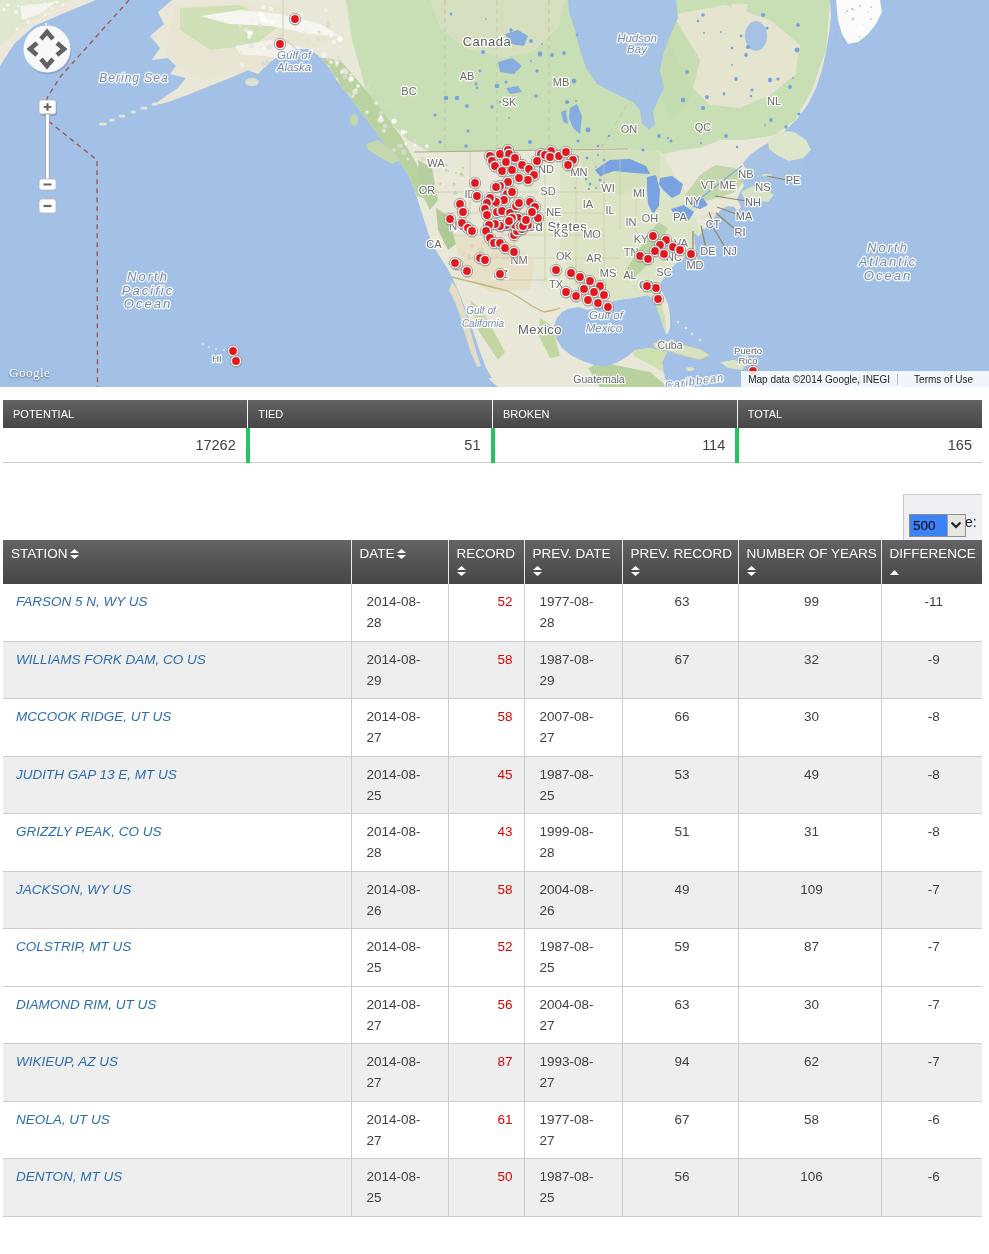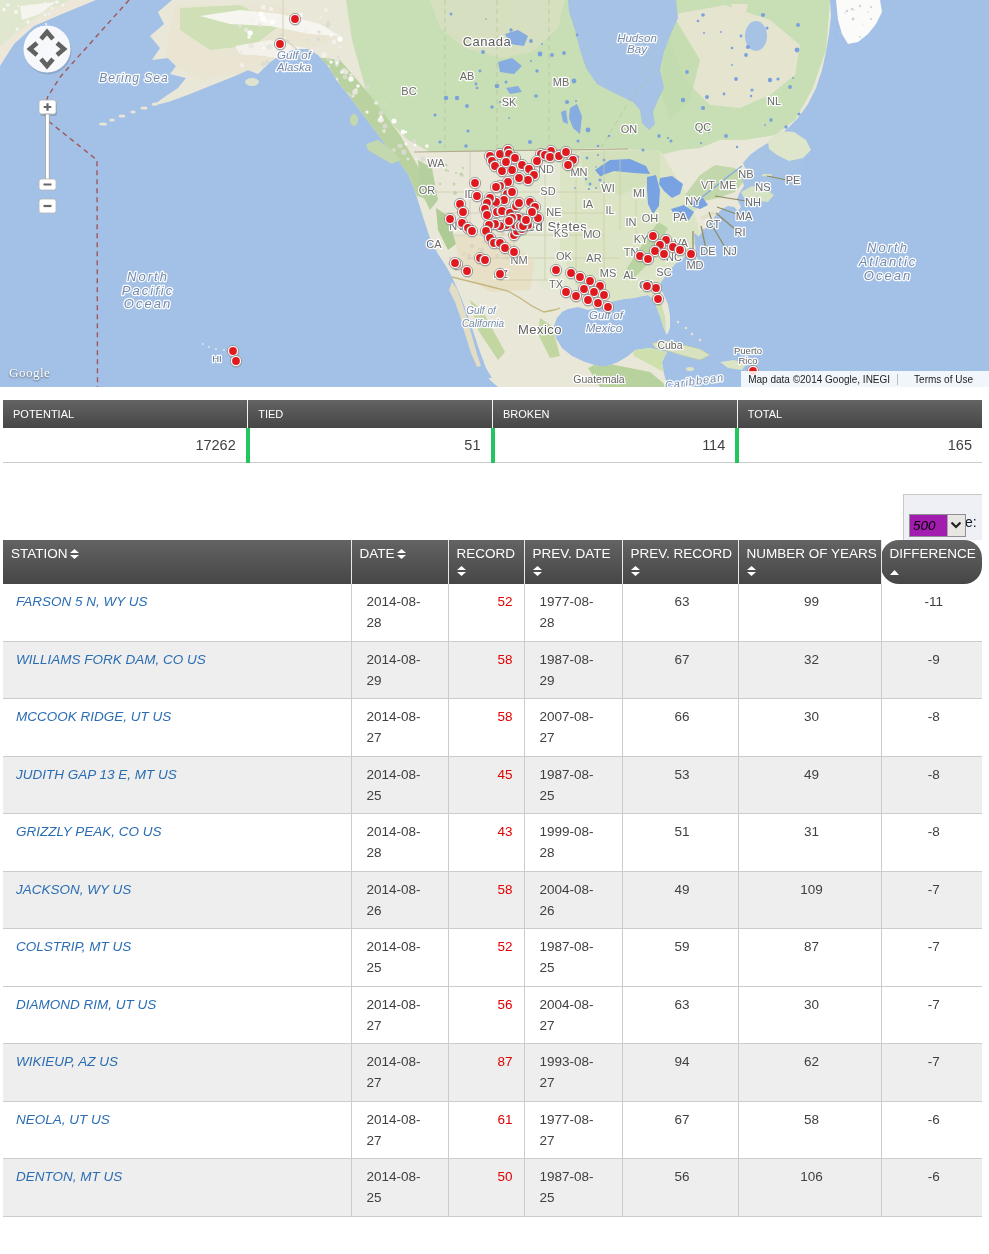--- a/index.html
+++ b/index.html
@@ -12,26 +12,26 @@
 .tbl{margin-left:3px;width:979px;table-layout:fixed;}
 .tbl th{background:linear-gradient(180deg,#636363,#464646);color:#fff;font-weight:normal;text-align:left;}
 .sum{margin-top:13px;}
 .sum th{font-size:11px;height:28px;padding:0 0 0 10px;border-right:1px solid #f4f4f4;}
 .sum th:last-child{border-right:none;}
 .sum td{font-size:14.5px;color:#404040;text-align:right;height:34px;padding:0 10px 0 0;border-right:4px solid #22c55e;border-bottom:1px solid #ccc;}
 .sum td:last-child{border-right:none;}
 #toolbar{position:relative;width:982px;height:46px;margin-top:31px;}
 #pagesize{position:absolute;right:0;top:0;width:79px;height:46px;background:#eef0f6;border-top:1px solid #c8c8c8;border-left:1px solid #c8c8c8;box-sizing:border-box;}
 #pagesize .lbl{font-size:14px;color:#0f172a;margin:19px 0 0 5px;}
-.sel{position:absolute;left:5px;top:19px;width:57px;height:23px;background:#a21caf;border:1px solid #8f8f8f;box-sizing:border-box;font-style:italic;}
+.sel{position:absolute;left:5px;top:19px;width:57px;height:23px;background:#3b82f6;border:1px solid #8f8f8f;box-sizing:border-box;}
 .sel .val{font-size:13.5px;color:#000;margin:3px 0 0 3px;}
 .sel .btn{position:absolute;right:0;top:0;width:17px;height:21px;background:#e8e6e3;border-left:1px solid #a5a5a5;}
 .sel .btn svg{margin:7px 0 0 3px;}
 .main th{font-size:13.5px;white-space:nowrap;vertical-align:top;padding:6px 8px 0 8px;line-height:16.5px;height:44px;box-sizing:border-box;border-right:1px solid #e8e8e8;}
-.main th:last-child{border-right:none;border-radius:18px;}
+.main th:last-child{border-right:none;}
 .main td{font-size:13.5px;color:#404040;line-height:21.25px;padding:7px 10px 7px 15px;vertical-align:top;border-right:1px solid #ccc;border-bottom:1px solid #ccc;}
 .main td:last-child{border-right:none;}
 .main tr.alt td{background:#eeeeee;}
 .main td.r{text-align:center;padding-right:11px;}
 .main td.rec{color:#e00000;text-align:right;padding-right:11px;}
 .main a{color:#2a6db3;text-decoration:none;}
 .main td:first-child{padding-left:13px;font-style:italic;}
 mark{background:#ffff00;color:#2a6db3;padding:0;}
 .si{display:inline-block;vertical-align:-1px;margin-left:2px;}
 </style>

